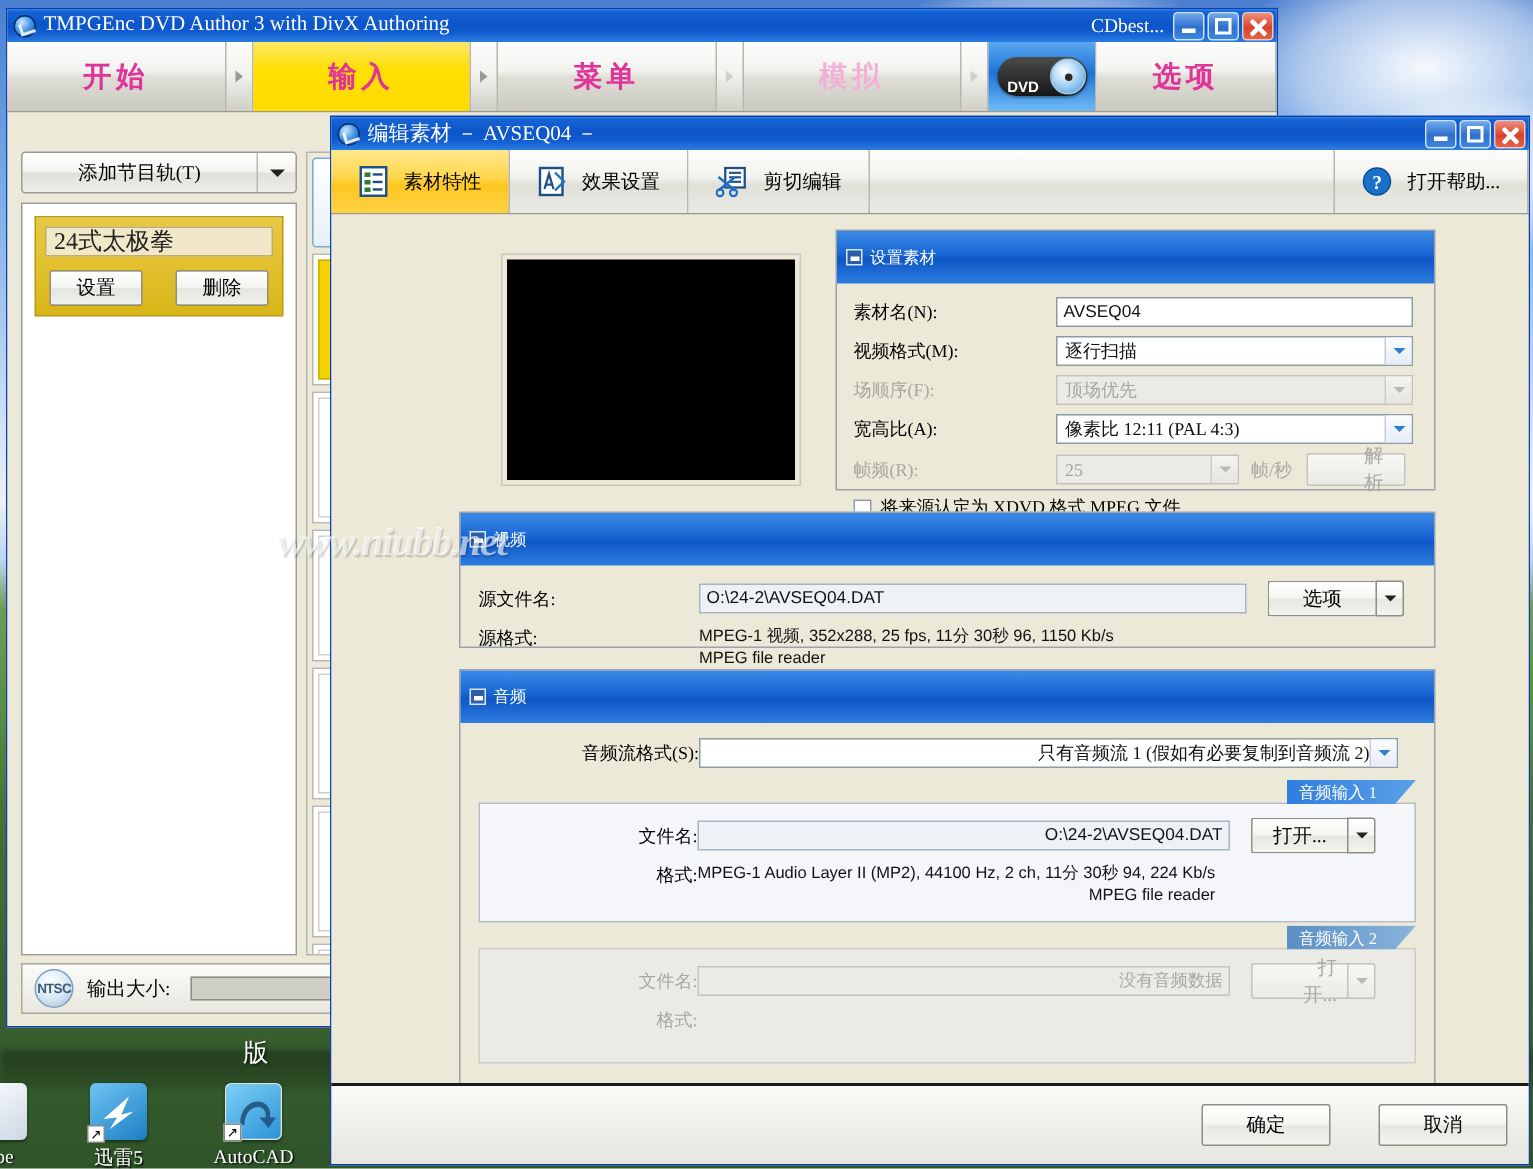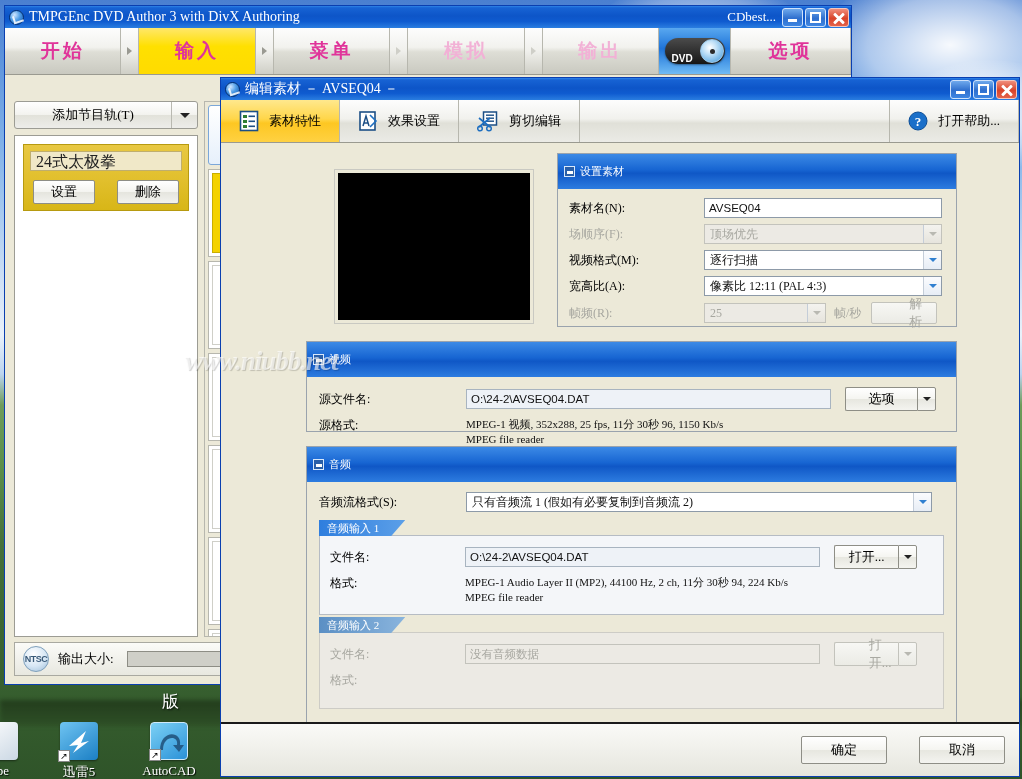--- a/index.html
+++ b/index.html
@@ -350,21 +350,21 @@
     border-left:4px solid transparent;border-right:4px solid transparent;
   }
   .splitbtn .drop.disabled i { border-top-color:#b8b8b1; }
 
   .chk { display:flex; align-items:center; gap:6px; margin-top: 4px; }
   .chk .box { width:12px;height:12px;background:#fff;border:1px solid #8d9aa8; }
   .chk .t { font-size:12px; font-family:"Liberation Serif","DejaVu Serif",serif; }
 
   .mono-info {
     font-size: 11px; color:#111; line-height: 15px;
-    font-family:Liberation Serif, serif;
+    font-family:Liberation Sans, sans-serif;
   }
 
   
   .sublabel {
     display: inline-flex; align-items:center;
     height: 16px; padding: 0 26px 0 8px;
     color:#fff; font-size: 11px;
     font-family:"Liberation Serif","DejaVu Serif",serif;
     background: linear-gradient(to right,#2f7ede,#5b9fe8);
     clip-path: polygon(0 0, 100% 0, calc(100% - 14px) 100%, 0 100%);
@@ -461,21 +461,20 @@
         <i></i>
       </div>
     <div class="mtab">菜单</div>
     <div class="mtab-sep dim">
         <i></i>
       </div>
     <div class="mtab dim">模拟</div>
     <div class="mtab-sep dim">
         <i></i>
       </div>
-    <div class="mtab dim">输出</div>
     <div class="mtab-dvd">
       <div class="dvd-pill">
         <span>DVD</span>
         <span class="disc"></span>
       </div>
     </div>
     <div class="mtab" style="flex:0 0 120px;">选项</div>
   </div>
 
   <div id="main-body">
@@ -607,41 +606,41 @@
         <span class="gicon"></span>
         <span>设置素材</span>
       </div>
       <div class="gbody">
 
         <div class="row">
           <span class="lab" style="width:135px;">素材名(N):</span>
           <span class="txt" style="width:238px;">AVSEQ04</span>
         </div>
 
+        <div class="row">
+          <span class="lab" style="width:135px;">视频格式(M):</span>
+          <span class="combo" style="width:238px;">
+            <span class="val">逐行扫描</span>
+            <span class="btn">
+                <i></i>
+              </span>
+          </span>
+        </div>
+
         <div class="row disabled">
           <span class="lab" style="width:135px;">场顺序(F):</span>
           <span class="combo disabled" style="width:238px;">
             <span class="val">顶场优先</span>
             <span class="btn">
                 <i></i>
               </span>
           </span>
         </div>
 
         <div class="row">
-          <span class="lab" style="width:135px;">视频格式(M):</span>
-          <span class="combo" style="width:238px;">
-            <span class="val">逐行扫描</span>
-            <span class="btn">
-                <i></i>
-              </span>
-          </span>
-        </div>
-
-        <div class="row">
           <span class="lab" style="width:135px;">宽高比(A):</span>
           <span class="combo" style="width:238px;">
             <span class="val">像素比 12:11 (PAL 4:3)</span>
             <span class="btn">
                 <i></i>
               </span>
           </span>
         </div>
 
         <div class="row disabled">
@@ -649,20 +648,24 @@
           <span class="combo disabled" style="width:122px;">
             <span class="val">25</span>
             <span class="btn">
                 <i></i>
               </span>
           </span>
           <span class="lab" style="margin-left:8px; color:#a7a7a0;">帧/秒</span>
           <span class="btn3d disabled" style="margin-left:10px; width:66px; height:22px;">解析</span>
         </div>
 
+        <div class="chk">
+          <span class="box"></span>
+          <span class="t">将来源认定为 XDVD 格式 MPEG 文件</span>
+        </div>
 
       </div>
     </div>
 
     <div class="group" style="left: 85px; top: 198px; width: 651px; height: 91px;">
       <div class="ghead">
         <span class="gicon"></span>
         <span>视频</span>
       </div>
       <div class="gbody" style="padding:10px 12px;">
@@ -684,21 +687,21 @@
           </span>
         </div>
       </div>
     </div>
 
     <div class="group" style="left: 85px; top: 303px; width: 651px; height: 309px;">
       <div class="ghead">
         <span class="gicon"></span>
         <span>音频</span>
       </div>
-      <div class="gbody" style="padding:10px 12px;">
+      <div class="gbody" style="padding:10px 12px;text-align:right;">
 
         <div class="row">
           <span class="lab" style="width:147px;">音频流格式(S):</span>
           <span class="combo" style="width:466px;">
             <span class="val">只有音频流 1 (假如有必要复制到音频流 2)</span>
             <span class="btn">
                 <i></i>
               </span>
           </span>
         </div>

